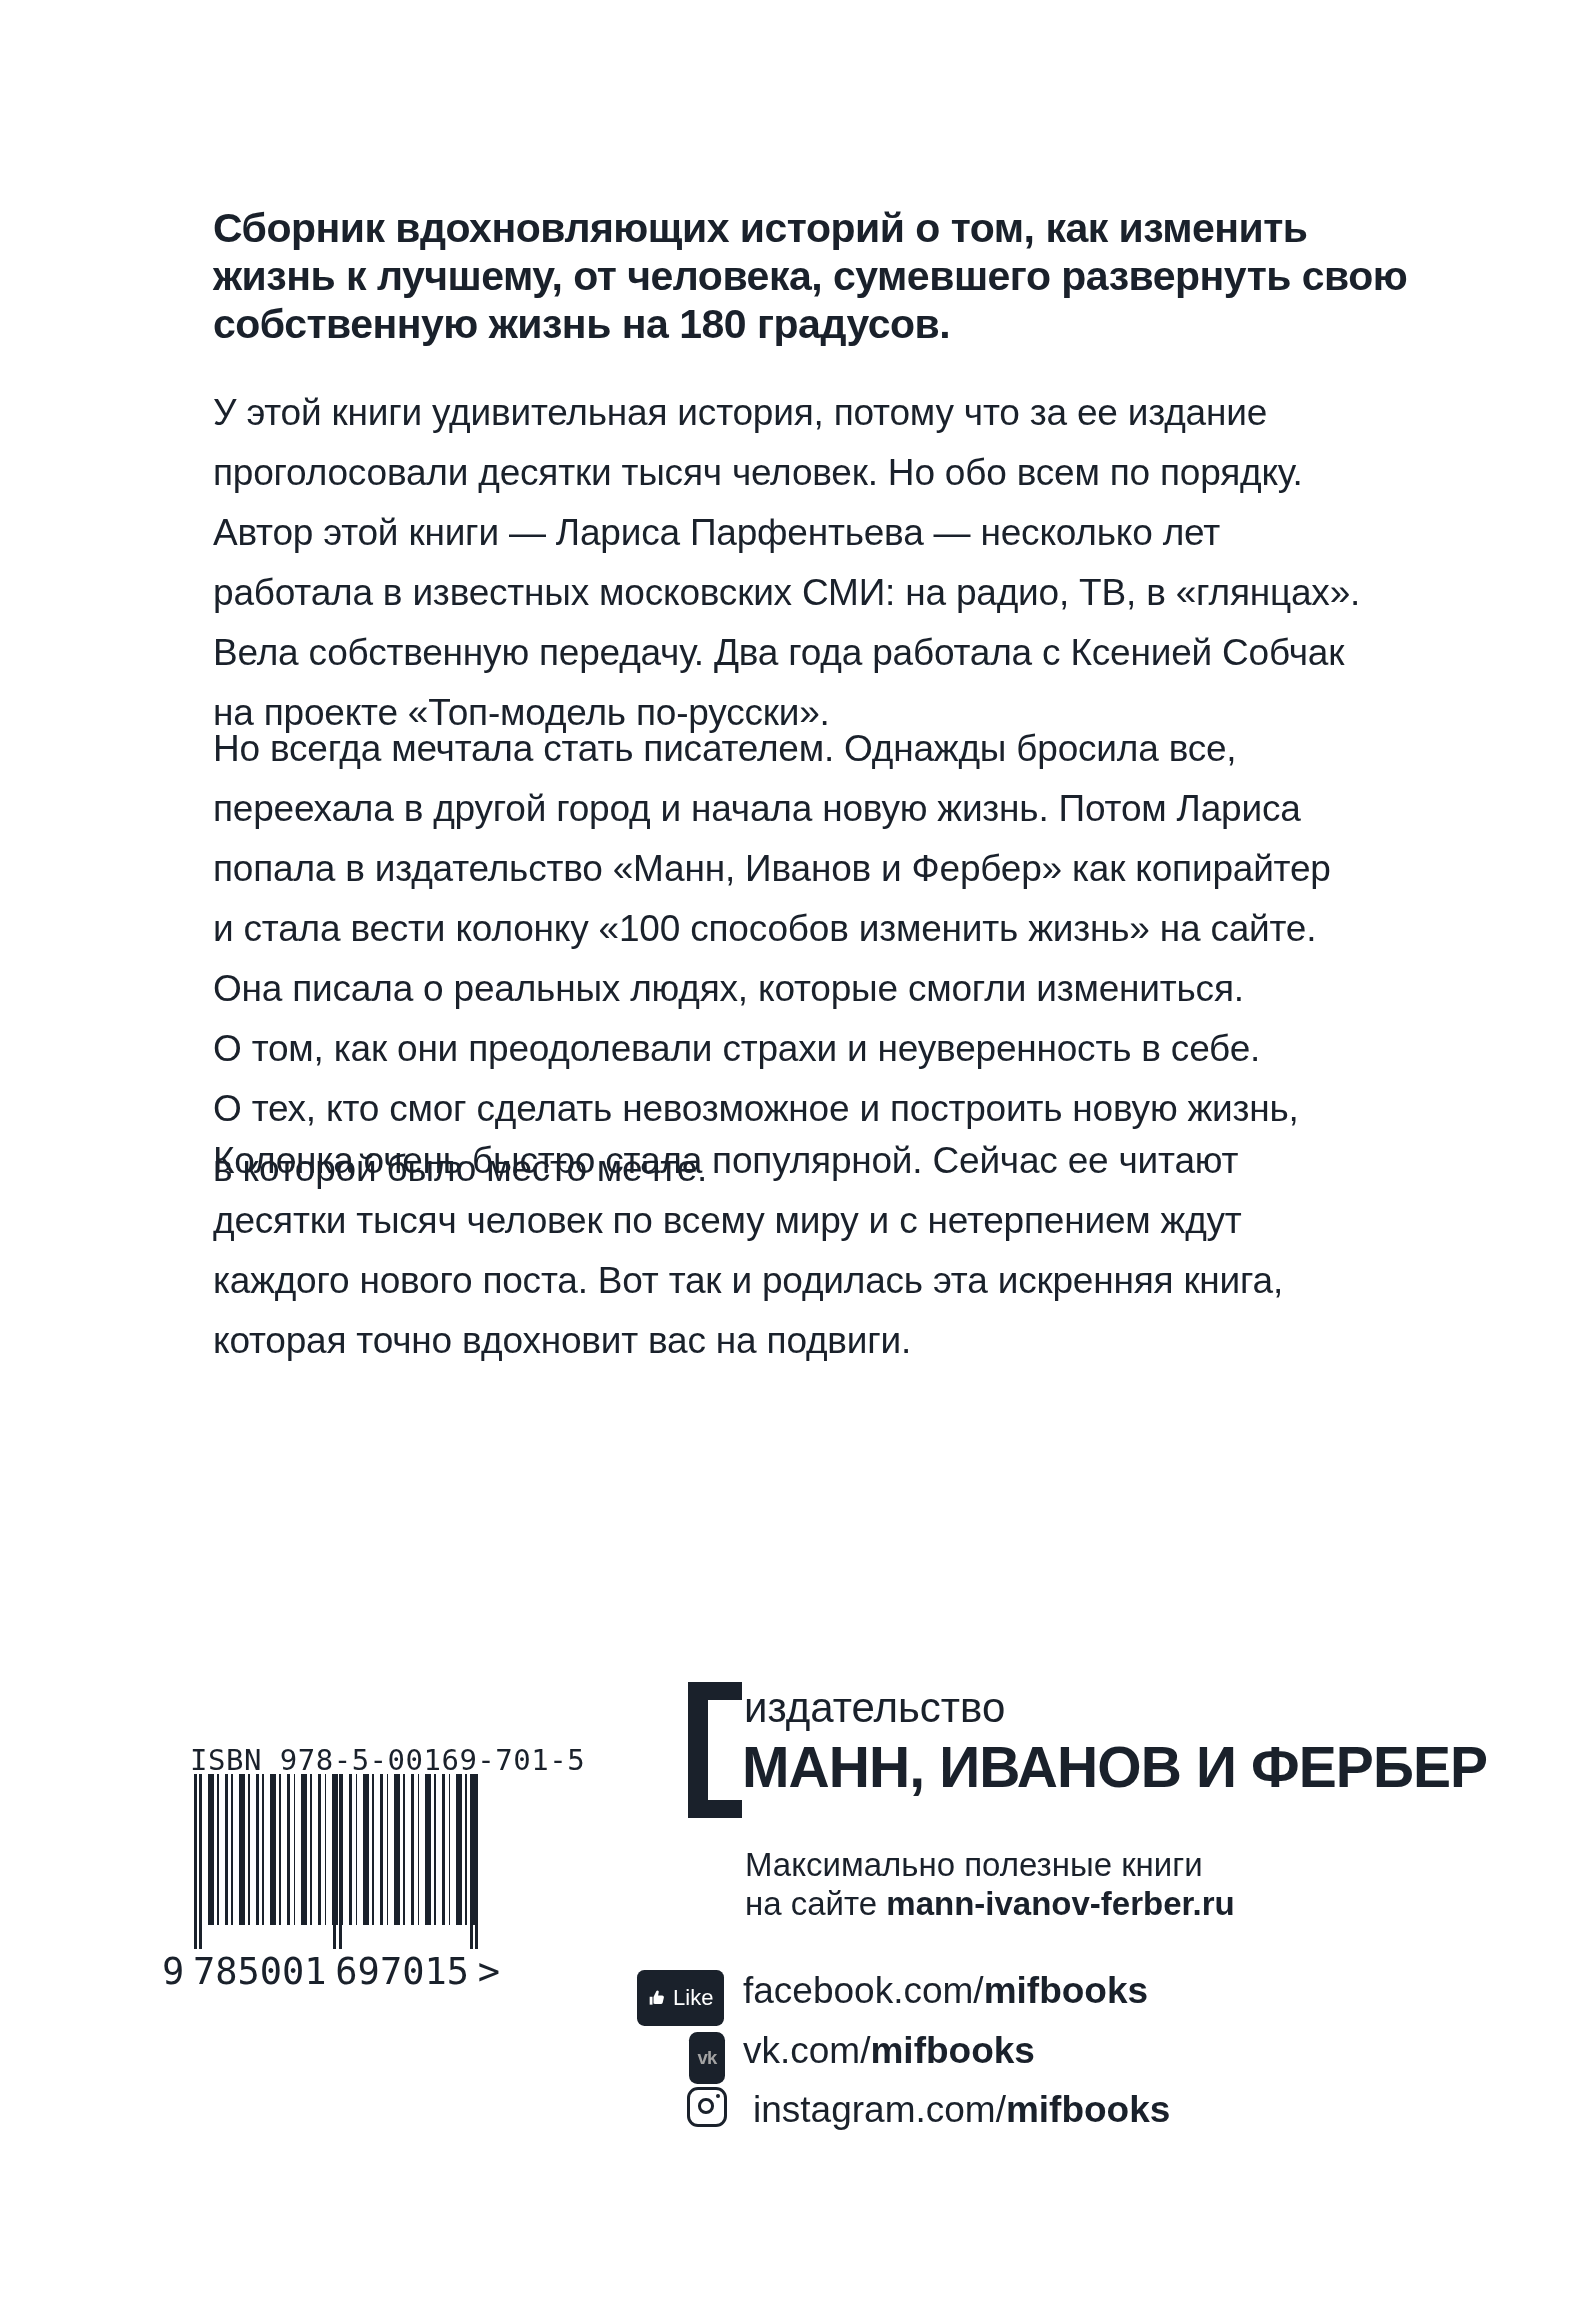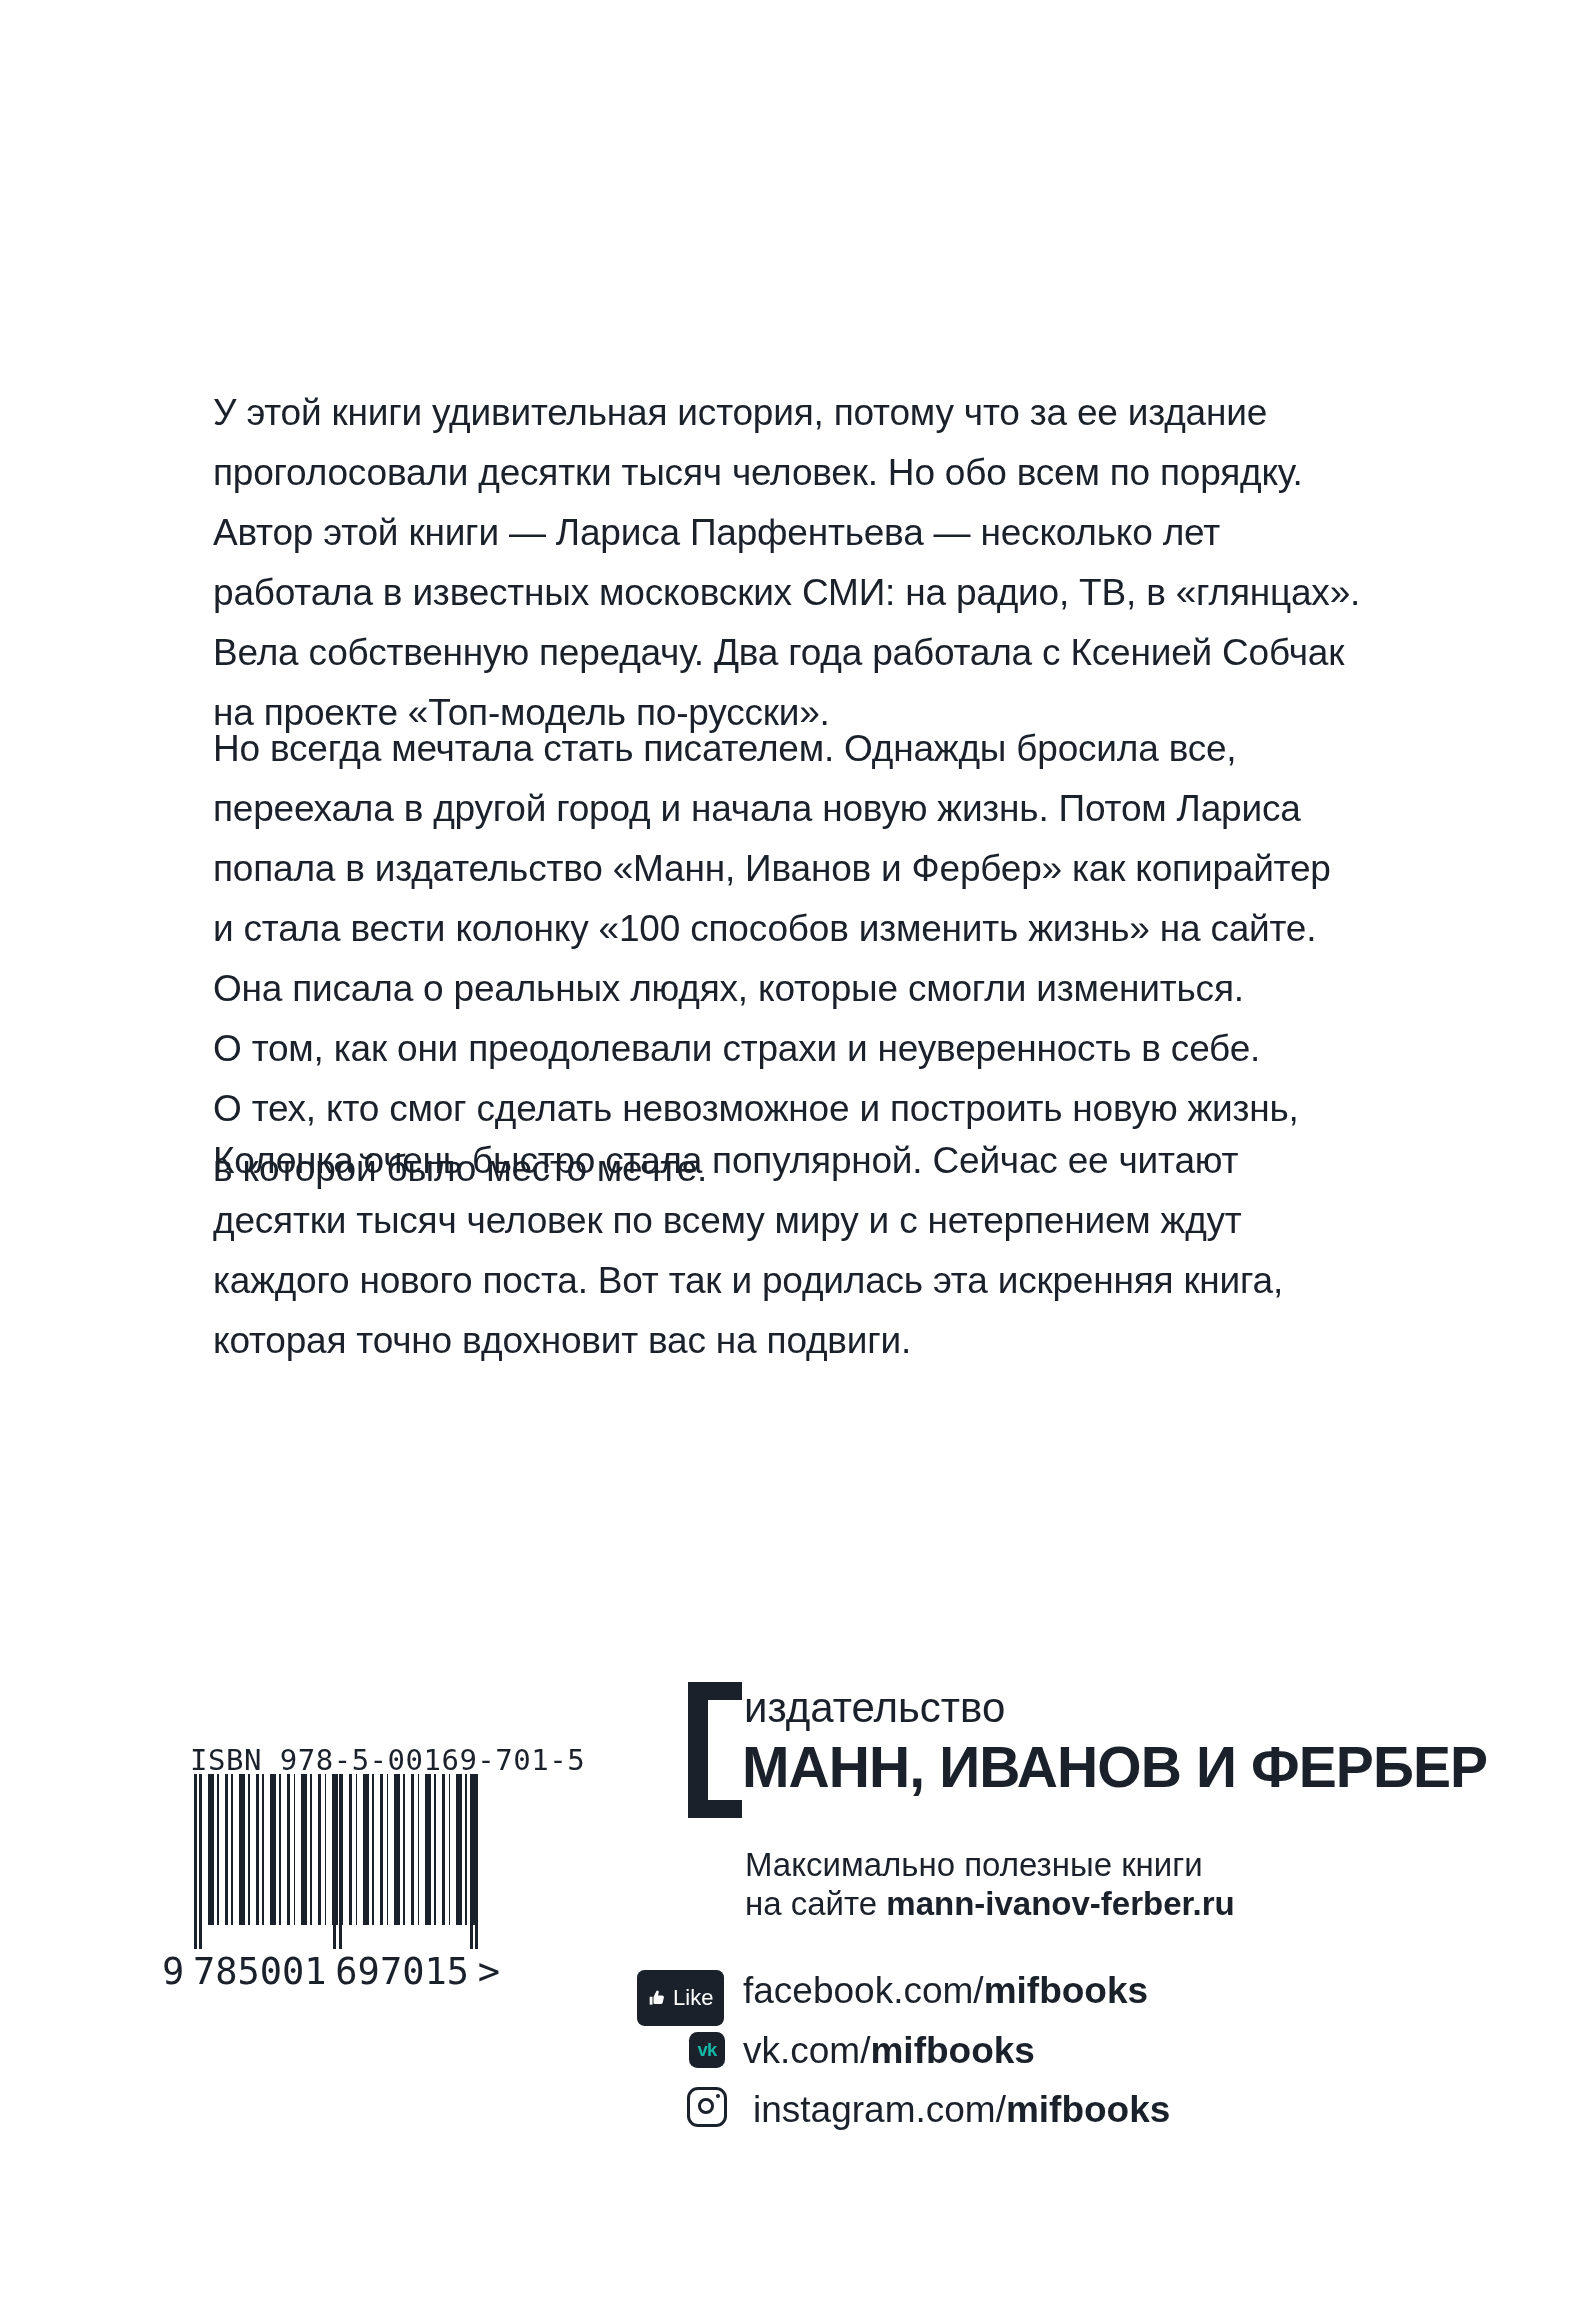--- a/index.html
+++ b/index.html
@@ -96,43 +96,46 @@
   .social-text{
     position:absolute;left:743px;
     font-size:37px;line-height:41px;white-space:nowrap;
   }
   .social-text b{font-weight:bold;}
   .fb-text{top:1970px;}
   .vk-text{top:2030px;}
   .ig-text{top:2089px;left:753px;}
   .vk-icon{
     position:absolute;left:689px;top:2032px;
-    width:36px;height:36px;background:var(--ink);border-radius:8.3px;
+    width:36px;height:52px;background:var(--ink);border-radius:8.3px;
     display:flex;align-items:center;justify-content:center;
-    color:#14b8a6;font-weight:bold;font-size:18.5px;letter-spacing:-0.9px;
+    color:#a3a3a3;font-weight:bold;font-size:18.5px;letter-spacing:-0.9px;
   }
   .ig-icon{
     position:absolute;left:687px;top:2087px;
     width:40px;height:40px;
     border:3.2px solid var(--ink);border-radius:11px;
   }
   .ig-lens{
     position:absolute;left:8.3px;top:8.3px;width:15.7px;height:15.7px;
     border:3.2px solid var(--ink);border-radius:50%;
   }
   .ig-dot{
     position:absolute;right:3.7px;top:3.7px;width:4.2px;height:4.2px;
     background:var(--ink);border-radius:50%;
   }
 </style>
 </head>
 <body>
 
 <div class="page">
 
+  <p class="para intro" style="top:204px">Сборник вдохновляющих историй о том, как изменить
+жизнь к лучшему, от человека, сумевшего развернуть свою
+собственную жизнь на 180 градусов.</p>
 
   <p class="para" style="top:383px">У этой книги удивительная история, потому что за ее издание
 проголосовали десятки тысяч человек. Но обо всем по порядку.
 Автор этой книги — Лариса Парфентьева — несколько лет
 работала в известных московских СМИ: на радио, ТВ, в «глянцах».
 Вела собственную передачу. Два года работала с Ксенией Собчак
 на проекте «Топ-модель по-русски».</p>
 
   <p class="para" style="top:719px">Но всегда мечтала стать писателем. Однажды бросила все,
 переехала в другой город и начала новую жизнь. Потом Лариса

